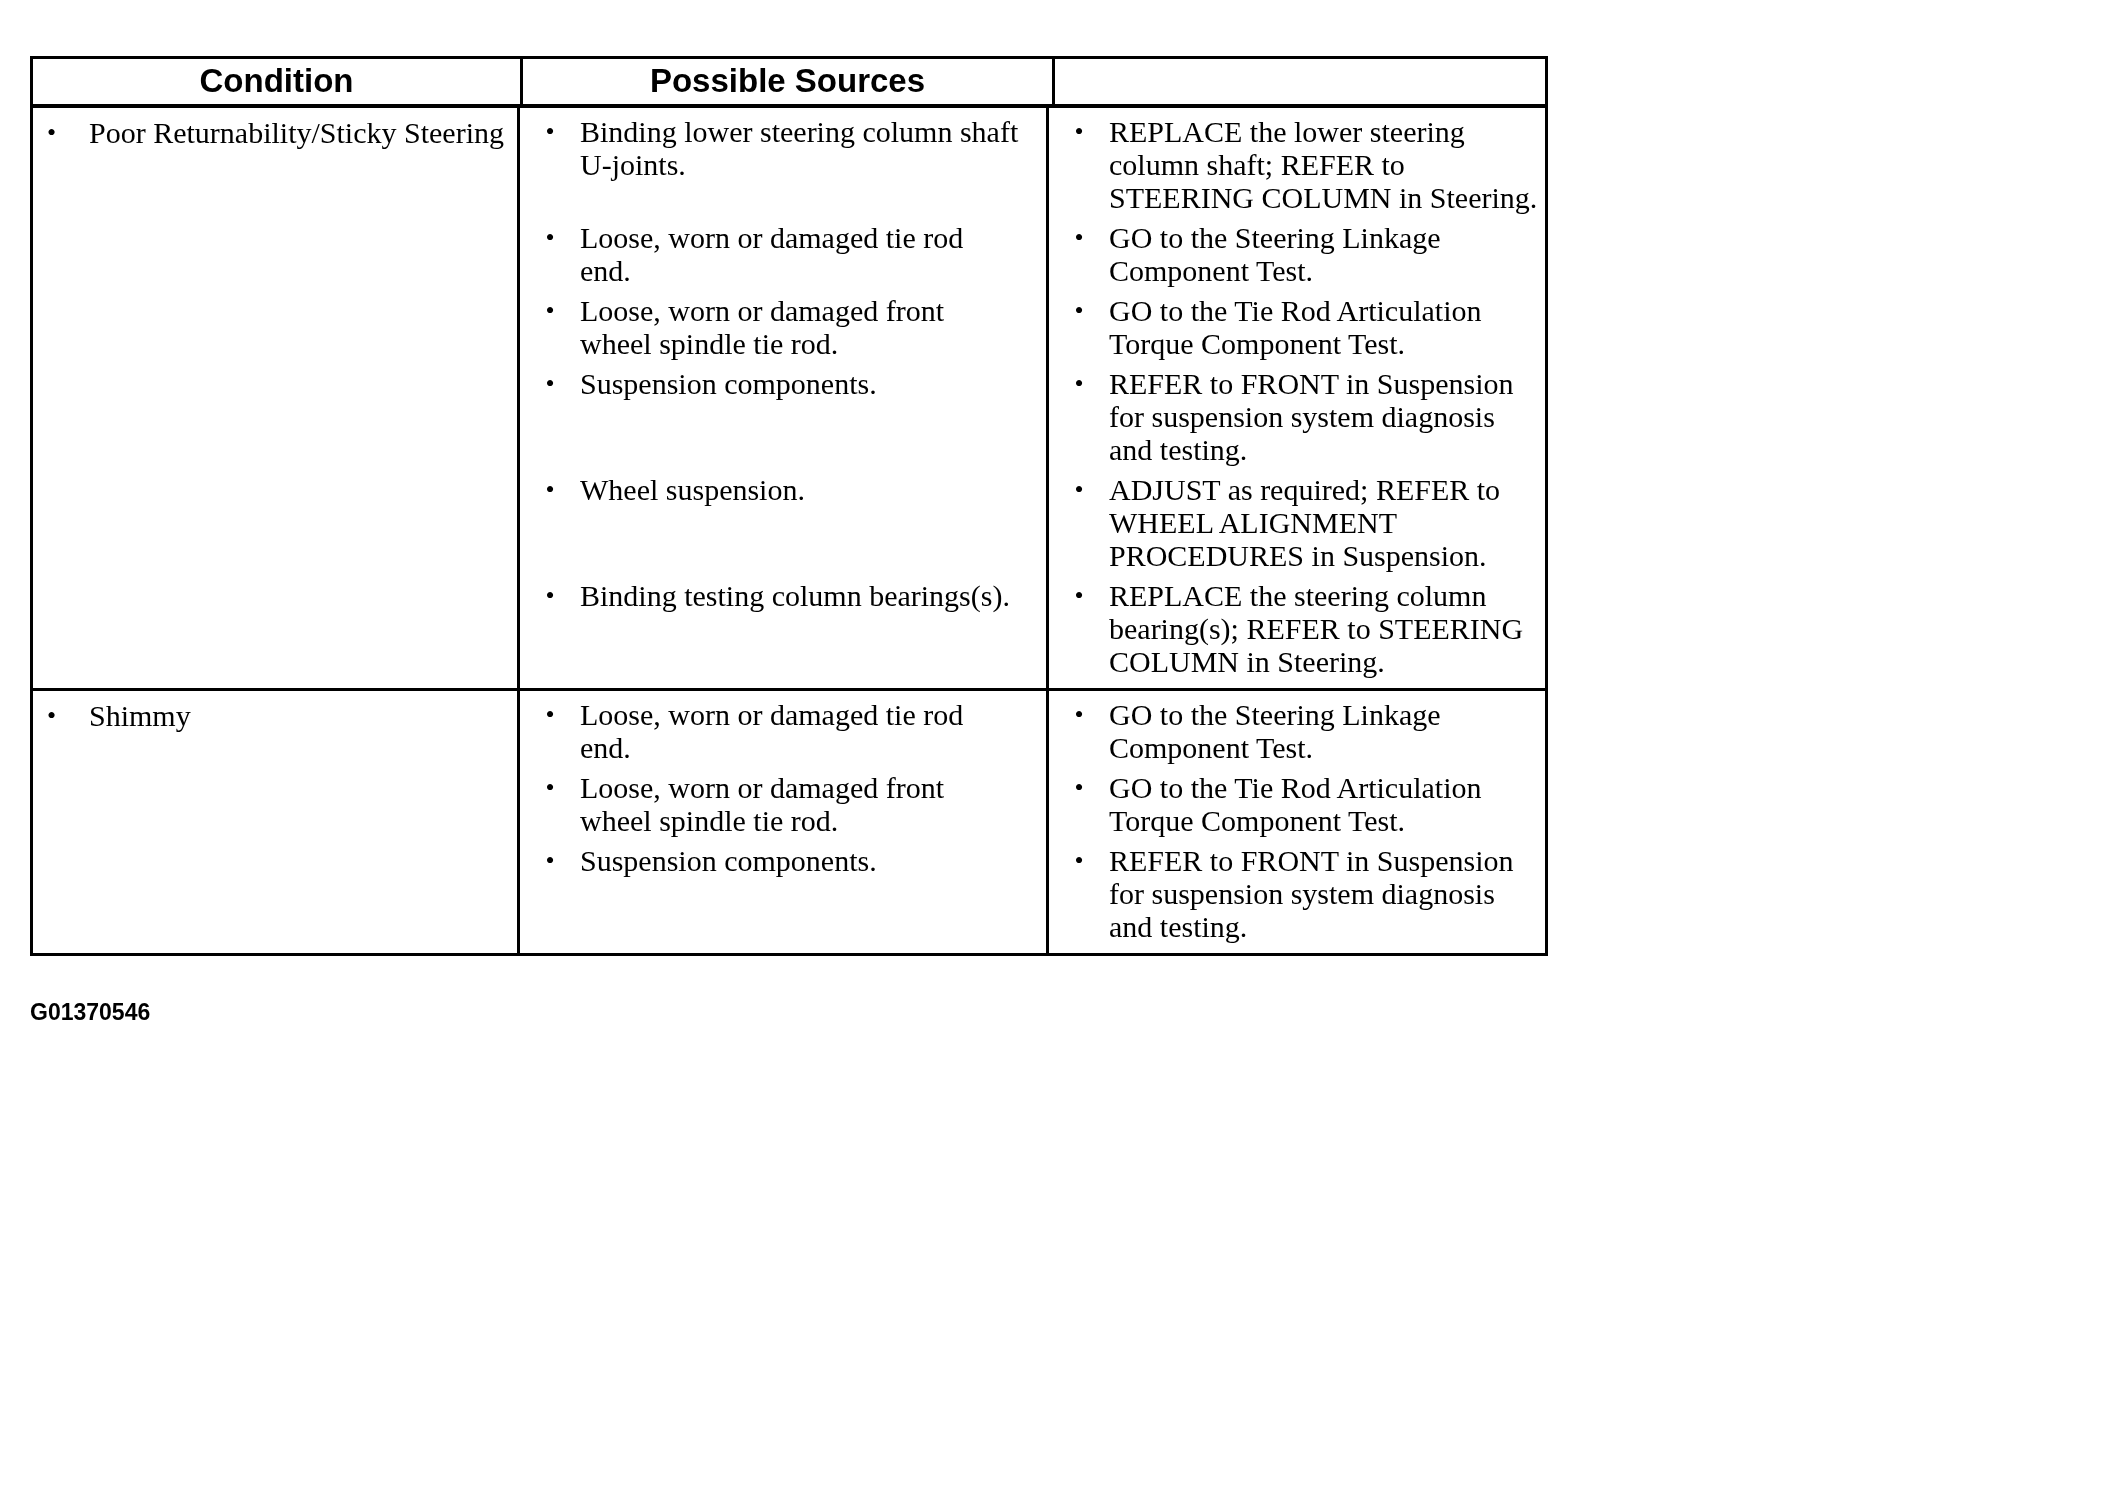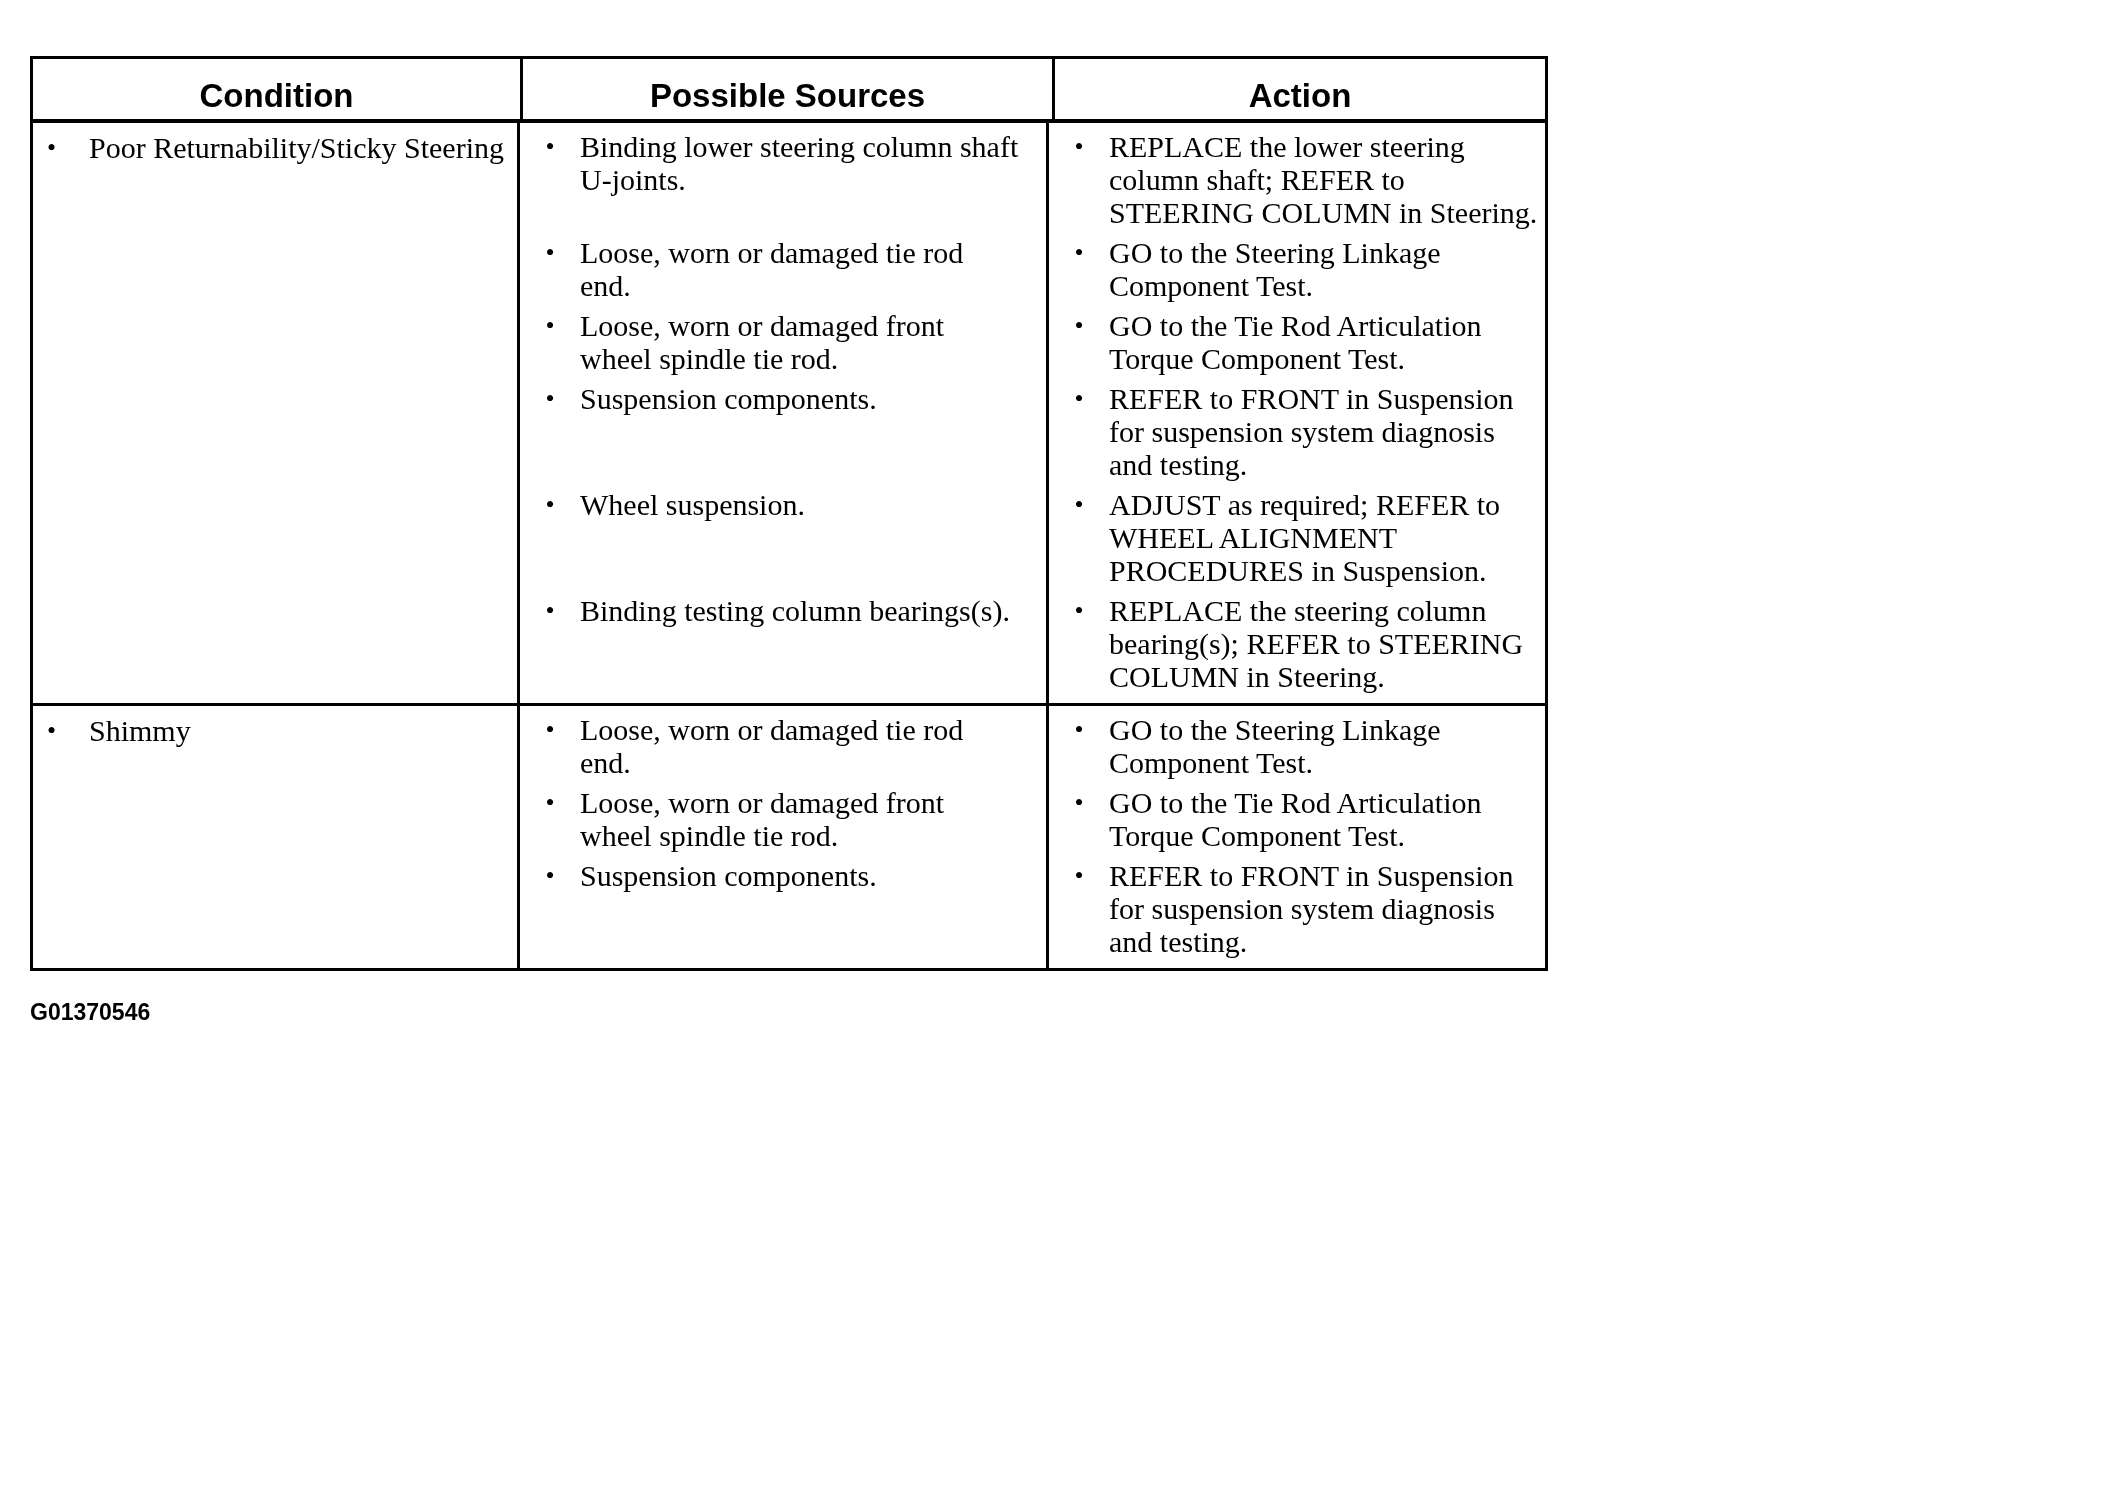--- a/index.html
+++ b/index.html
@@ -20,21 +20,21 @@
   
   .thead {
     display:flex;
     border-bottom:4px solid #000;
     font-family:"Liberation Sans", sans-serif;
     font-weight:bold;
     font-size:33px;
     line-height:38px;
     text-align:center;
   }
-  .th { padding:18px 0 4px 0; }
+  .th { padding:3px 0 4px 0; }
   .th.c1 { width:487px; border-right:3px solid #000; }
   .th.c2 { width:529px; border-right:3px solid #000;text-align:center; }
   .th.c3 { flex:1; }
   
   .trow {
     display:flex;
     font-size:30px;
     line-height:33px;
   }
   .trow + .trow { border-top:3px solid #000; }
@@ -78,21 +78,20 @@
 </head>
 <body>
 
 <div class="page">
 
   <div class="dtable">
 
     <div class="thead">
       <div class="th c1">Condition</div>
       <div class="th c2">Possible Sources</div>
-      <div class="th c3">Action</div>
     </div>
 
     <div class="trow">
       <div class="cond">
         <div class="li">
           <span class="bullet">•</span>
           <span class="txt">Poor Returnability/Sticky Steering</span>
         </div>
       </div>
       <div class="pairs">

